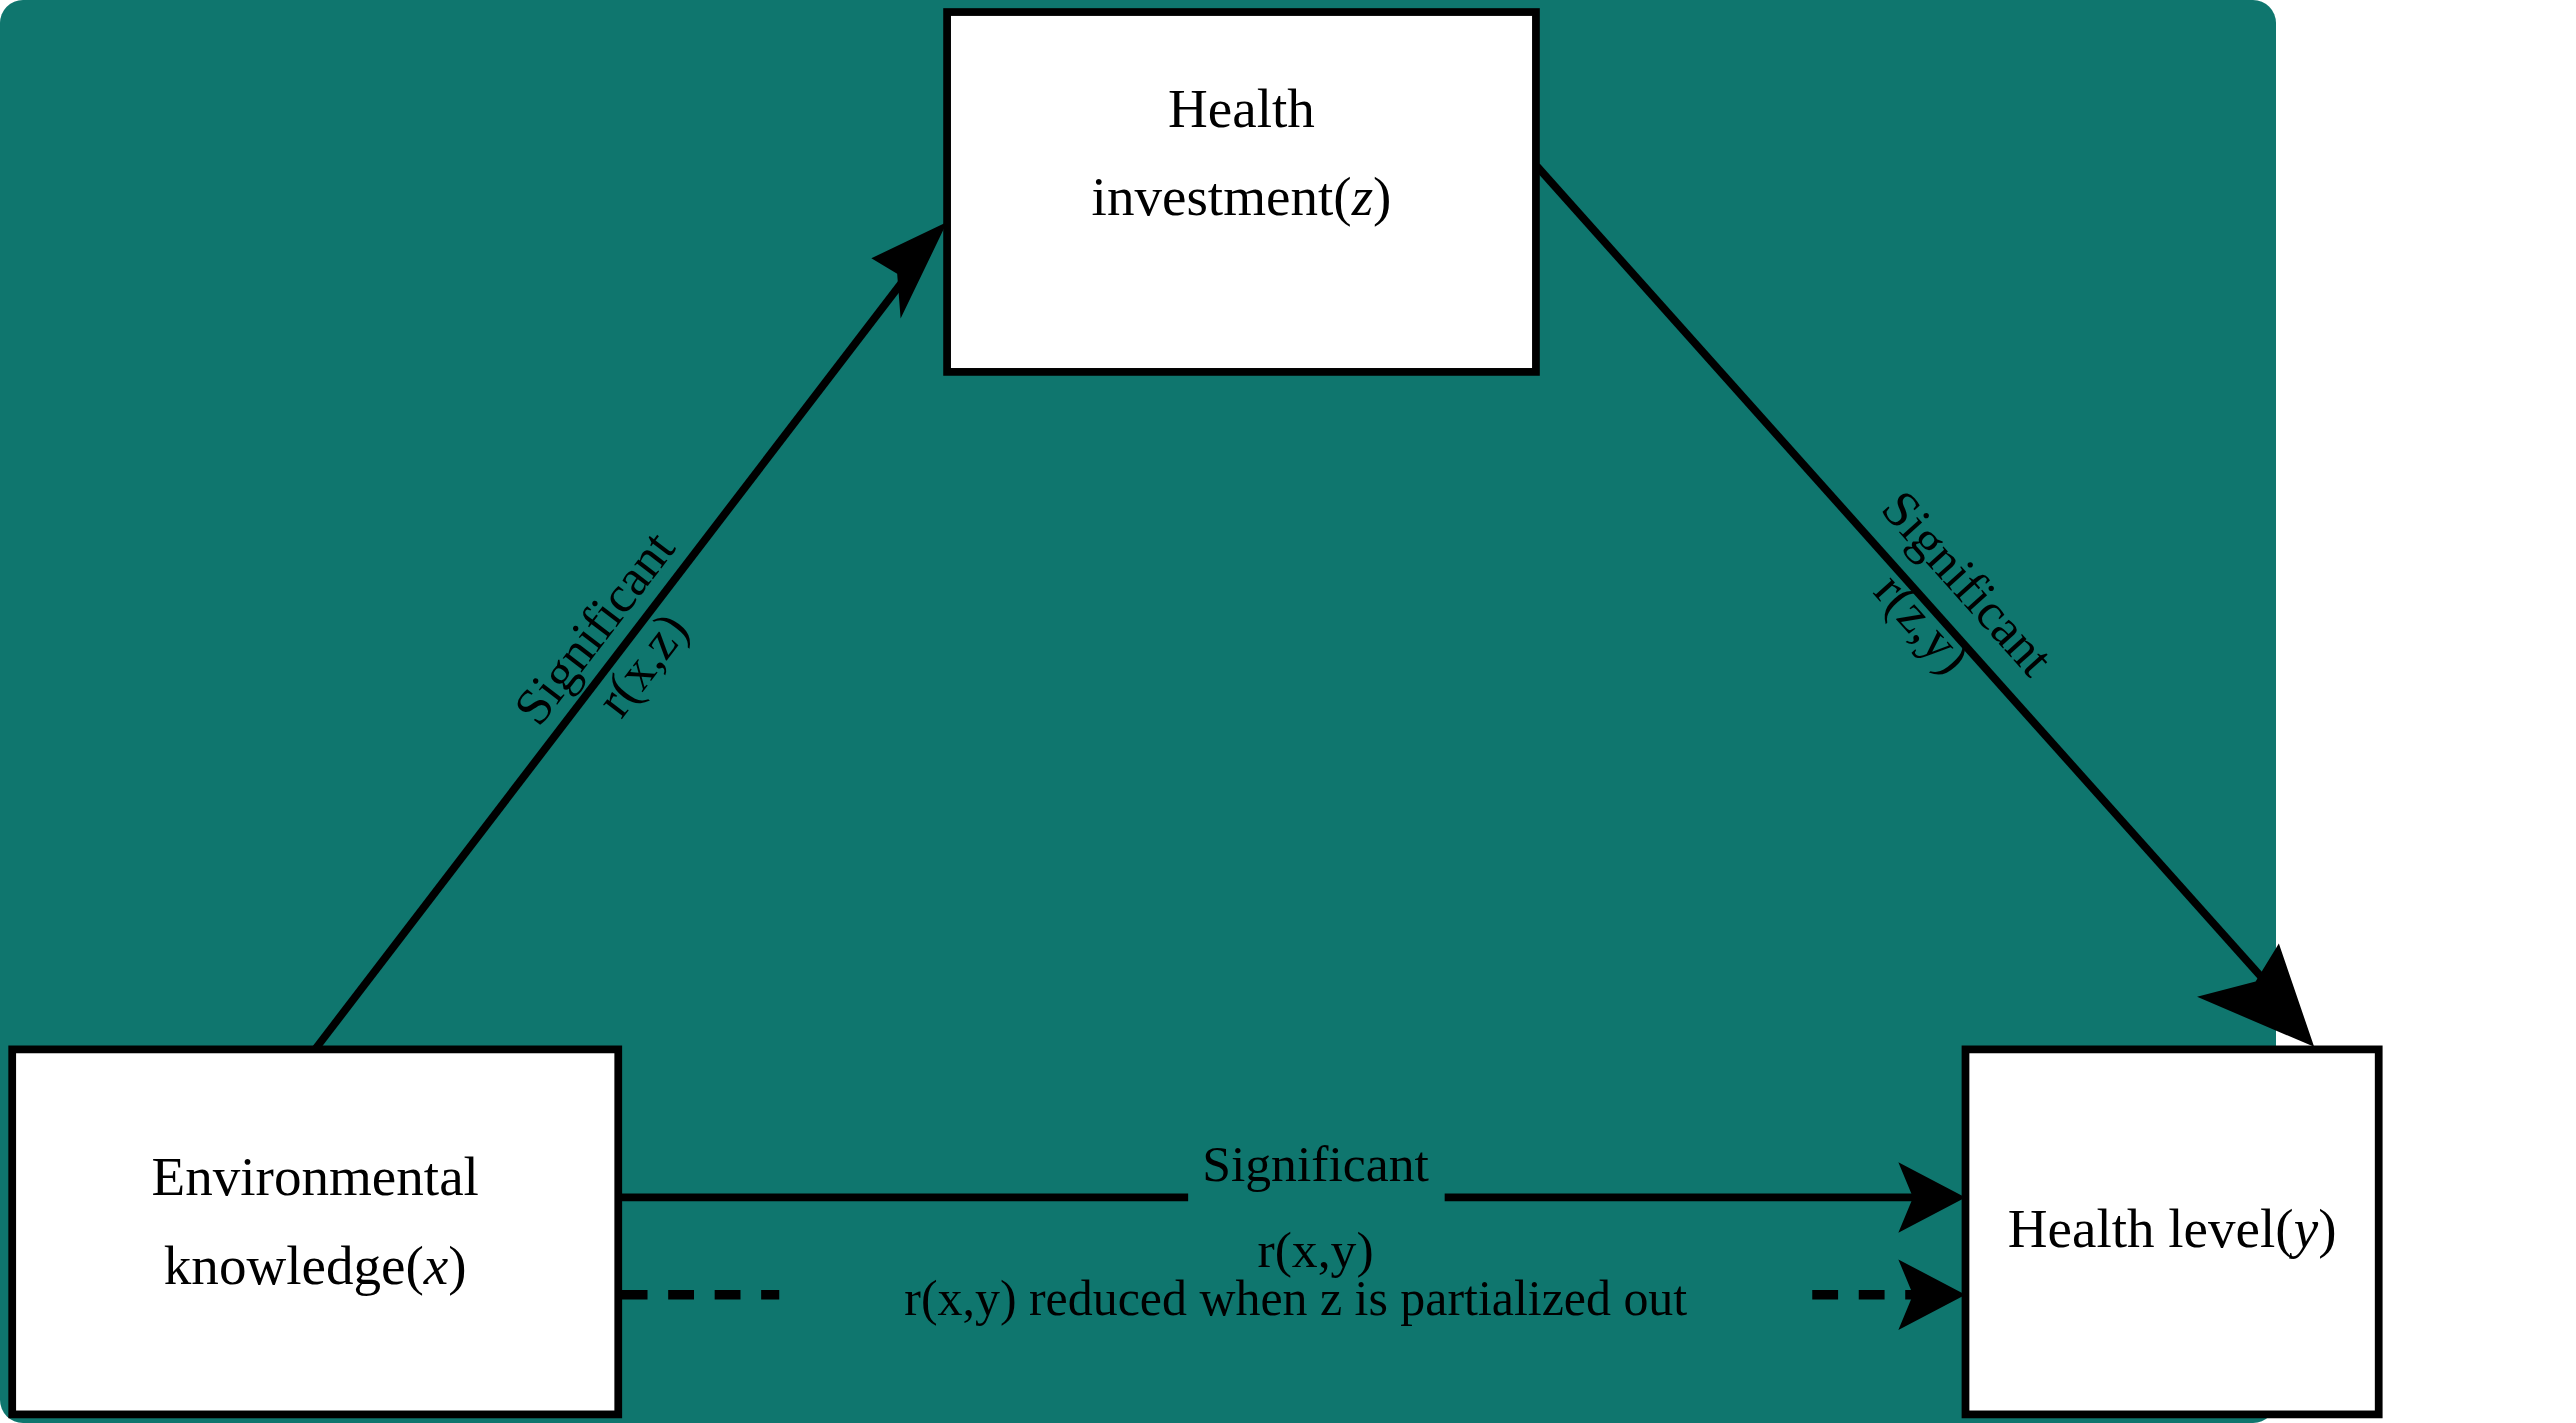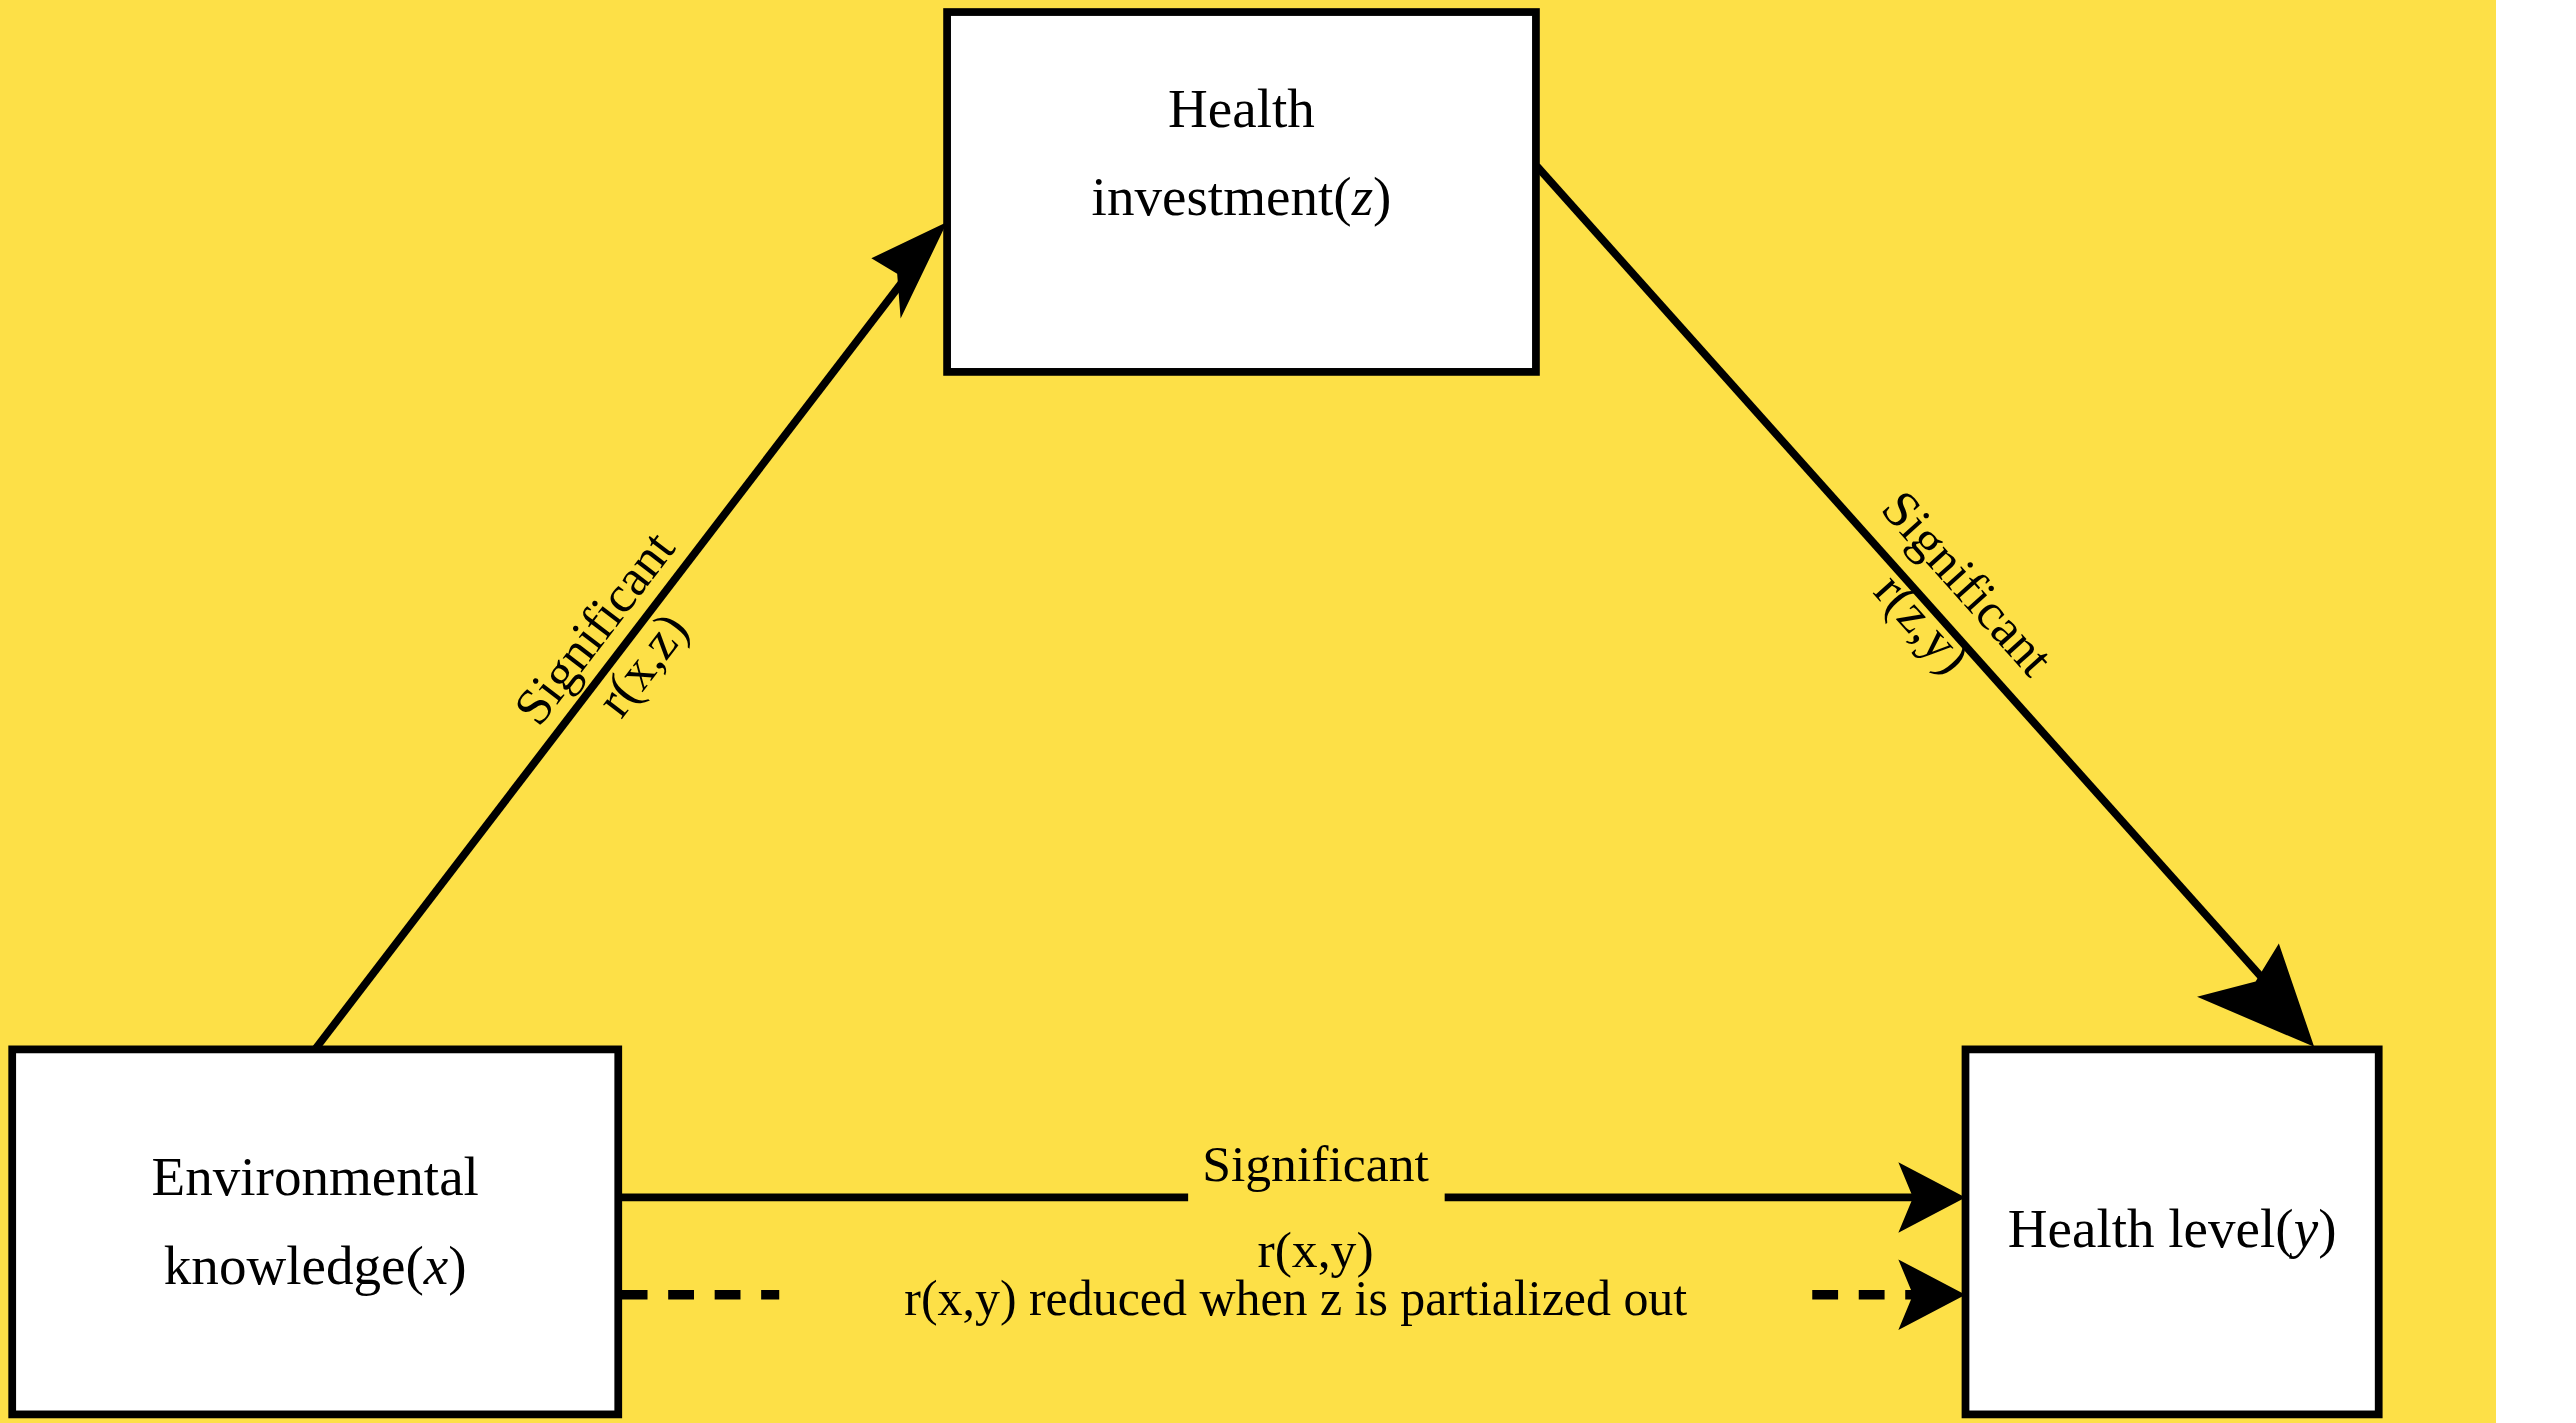--- a/index.html
+++ b/index.html
@@ -8,23 +8,24 @@
     background: #ffffff;
   }
   body {
     width: 2576px;
     height: 1423px;
     overflow: hidden;
     font-family: "Liberation Serif", "DejaVu Serif", serif;
   }
   #diagram-root {
     position: relative;
-    width: 2496px;
+    width: 2276px;
     height: 1423px;
-    background: #fde047;
+    background: #0f766e;
+    border-radius: 23px;
   }
   svg.diagram-svg {
     position: absolute;
     top: 0;
     left: 0;
     width: 2576px;
     height: 1423px;
     display: block;
   }
   .node-rect {

